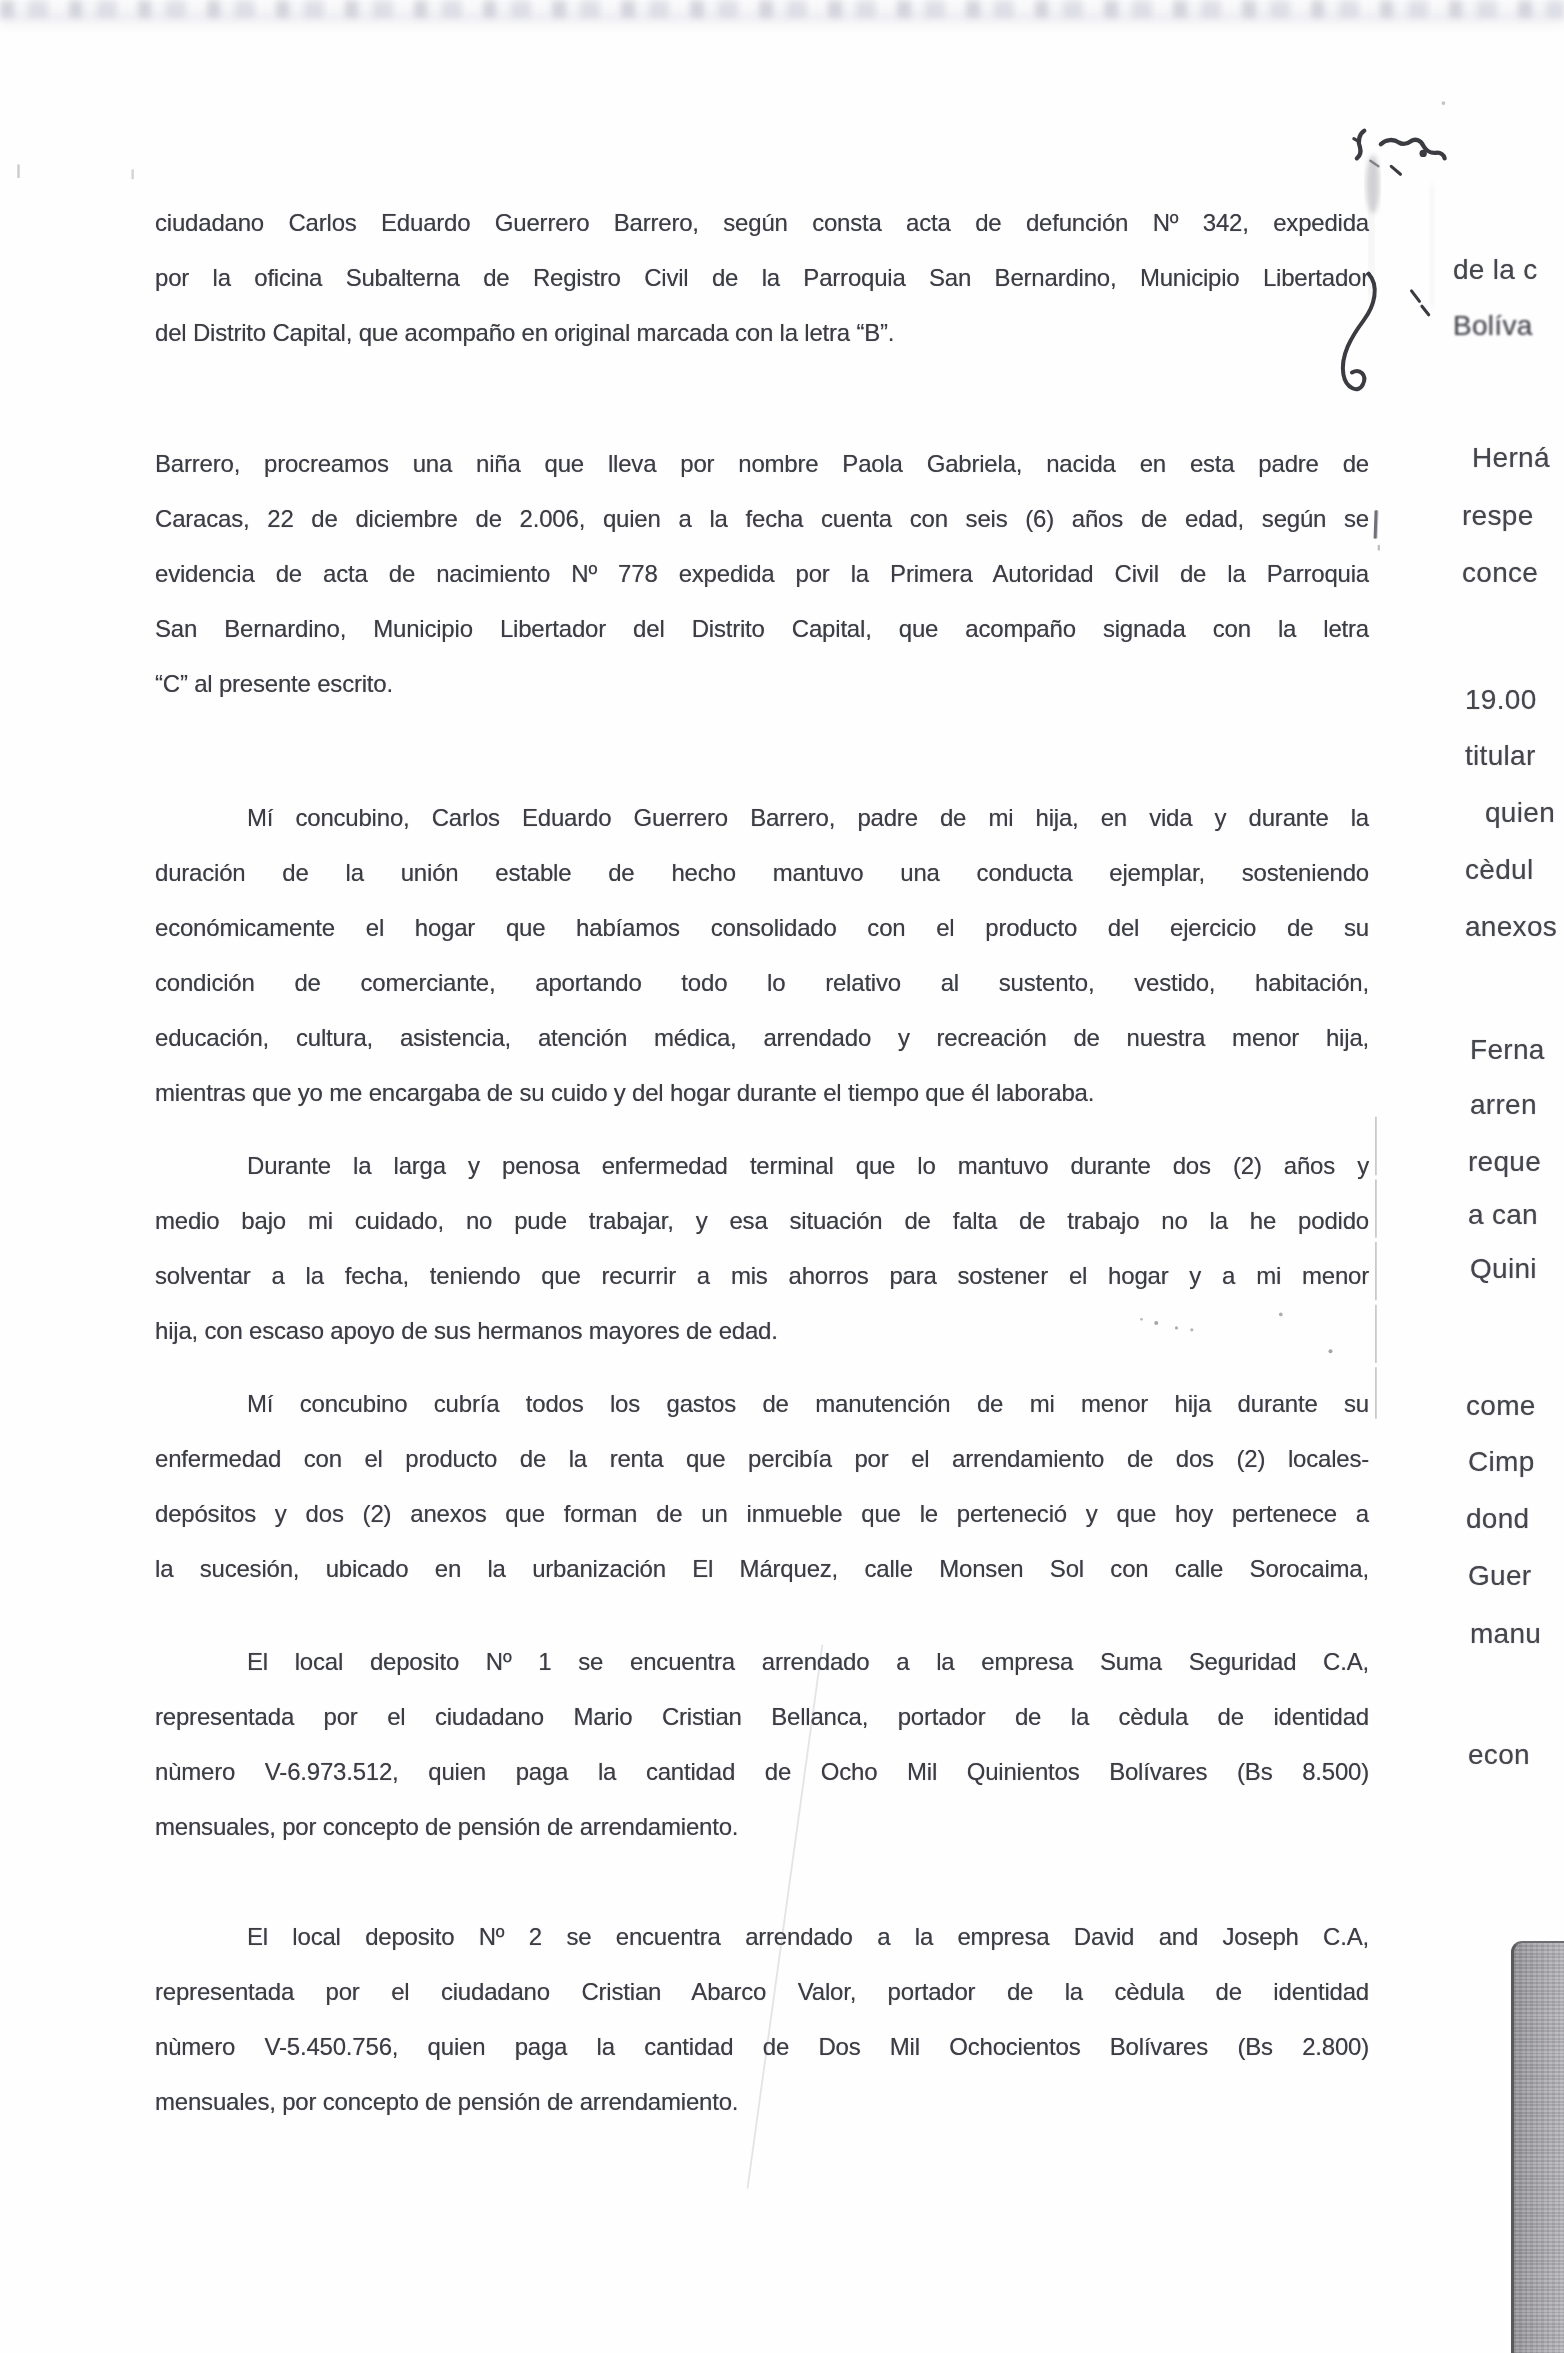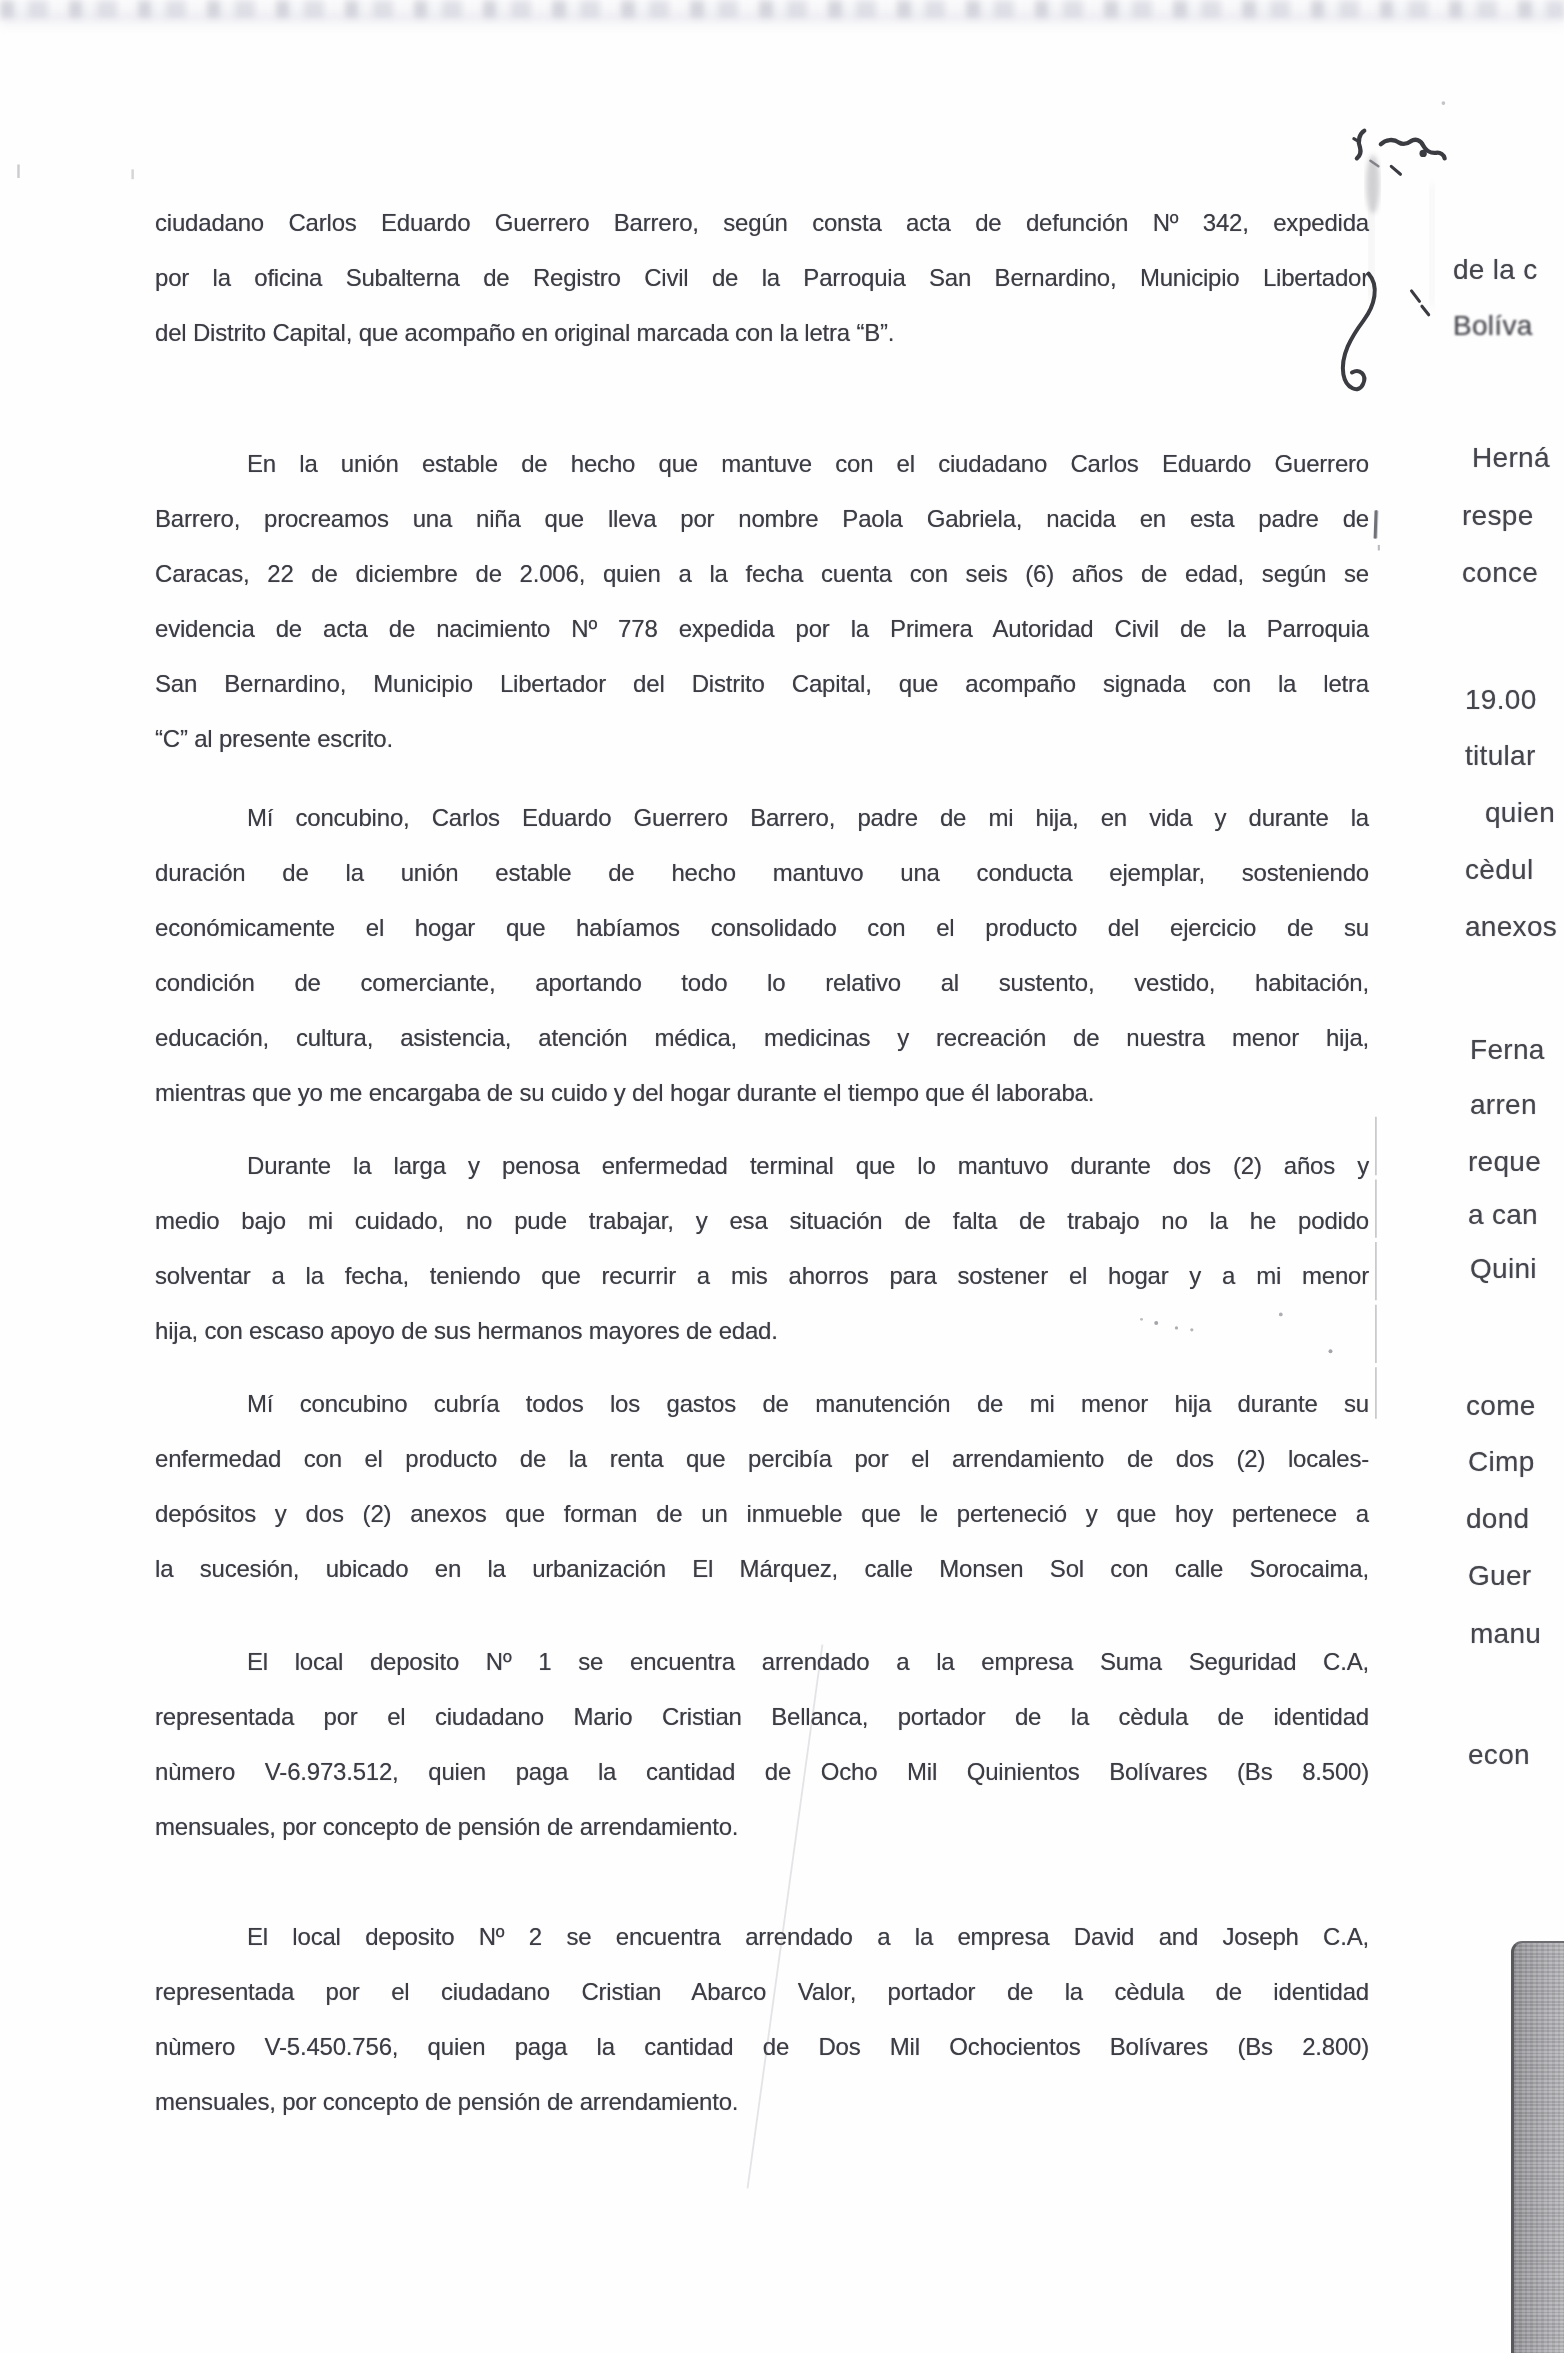--- a/index.html
+++ b/index.html
@@ -74,33 +74,32 @@
   <div class="noise-band"></div>
   <div class="noise-band2"></div>
 
   <div id="main-text">
       <div class="para" style="top: 195px;">
         <div class="line">ciudadano Carlos Eduardo Guerrero Barrero, según consta acta de defunción Nº 342, expedida</div>
         <div class="line">por la oficina Subalterna de Registro Civil de la Parroquia San Bernardino, Municipio Libertador</div>
         <div class="line last">del Distrito Capital, que acompaño en original marcada con la letra “B”.</div>
       </div>
       <div class="para" style="top: 436px;">
-        <div class="line first">En la unión estable de hecho que mantuve con el ciudadano Carlos Eduardo Guerrero</div>
         <div class="line">Barrero, procreamos una niña que lleva por nombre Paola Gabriela, nacida en esta padre de</div>
         <div class="line">Caracas, 22 de diciembre de 2.006, quien a la fecha cuenta con seis (6) años de edad, según se</div>
         <div class="line">evidencia de acta de nacimiento Nº 778 expedida por la Primera Autoridad Civil de la Parroquia</div>
         <div class="line">San Bernardino, Municipio Libertador del Distrito Capital, que acompaño signada con la letra</div>
         <div class="line last">“C” al presente escrito.</div>
       </div>
       <div class="para" style="top: 790px;">
         <div class="line first">Mí concubino, Carlos Eduardo Guerrero Barrero, padre de mi hija, en vida y durante la</div>
         <div class="line">duración de la unión estable de hecho mantuvo una conducta ejemplar, sosteniendo</div>
         <div class="line">económicamente el hogar que habíamos consolidado con el producto del ejercicio de su</div>
         <div class="line">condición de comerciante, aportando todo lo relativo al sustento, vestido, habitación,</div>
-        <div class="line">educación, cultura, asistencia, atención médica, medicinas y recreación de nuestra menor hija,</div>
+        <div class="line">educación, cultura, asistencia, atención médica, arrendado y recreación de nuestra menor hija,</div>
         <div class="line last">mientras que yo me encargaba de su cuido y del hogar durante el tiempo que él laboraba.</div>
       </div>
       <div class="para" style="top: 1138px;">
         <div class="line first">Durante la larga y penosa enfermedad terminal que lo mantuvo durante dos (2) años y</div>
         <div class="line">medio bajo mi cuidado, no pude trabajar, y esa situación de falta de trabajo no la he podido</div>
         <div class="line">solventar a la fecha, teniendo que recurrir a mis ahorros para sostener el hogar y a mi menor</div>
         <div class="line last">hija, con escaso apoyo de sus hermanos mayores de edad.</div>
       </div>
       <div class="para" style="top: 1376px;">
         <div class="line first">Mí concubino cubría todos los gastos de manutención de mi menor hija durante su</div>

